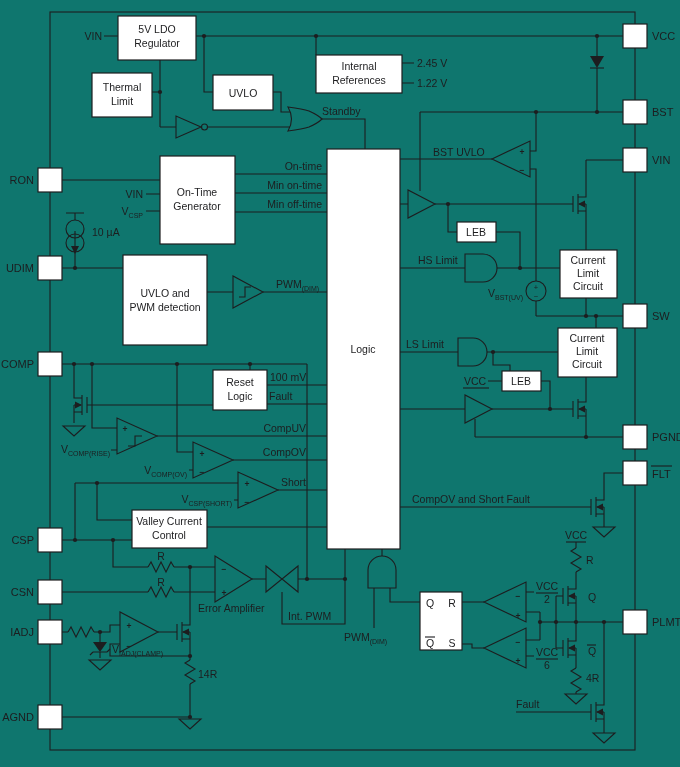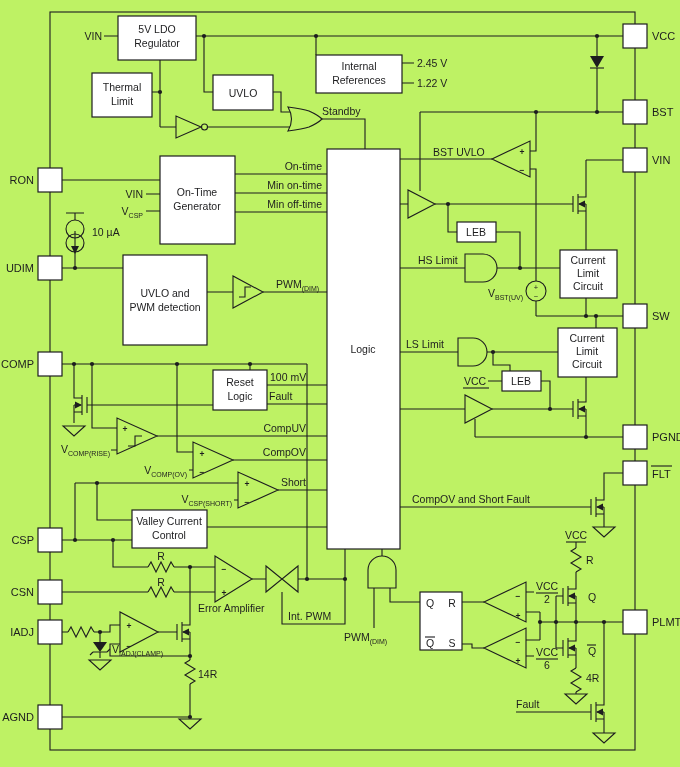--- a/index.html
+++ b/index.html
@@ -1,16 +1,16 @@
 <!DOCTYPE html>
 <html><head>
 <meta charset="utf-8">
 <style>
   html,body{margin:0;padding:0;background:#fff;}
-  .page{width:680px;height:767px;position:relative;background:#bef264;}
+  .page{width:680px;height:767px;position:relative;background:#0f766e;}
   svg{display:block;}
   .w{fill:none;stroke:#1d1d1f;stroke-width:1.1;}
   .box{fill:#ffffff;stroke:#1d1d1f;stroke-width:1.2;}
   .fill{fill:#1d1d1f;stroke:none;}
   text{font-family:"Liberation Sans", sans-serif;fill:#1d1d1f;font-size:10.5px;}
   .t11{font-size:11px;}
   .sub{font-size:7px;}
   .sign{font-size:8.5px;font-weight:bold;}
   .sm{font-size:7.5px;}
   .mid{text-anchor:middle;}

